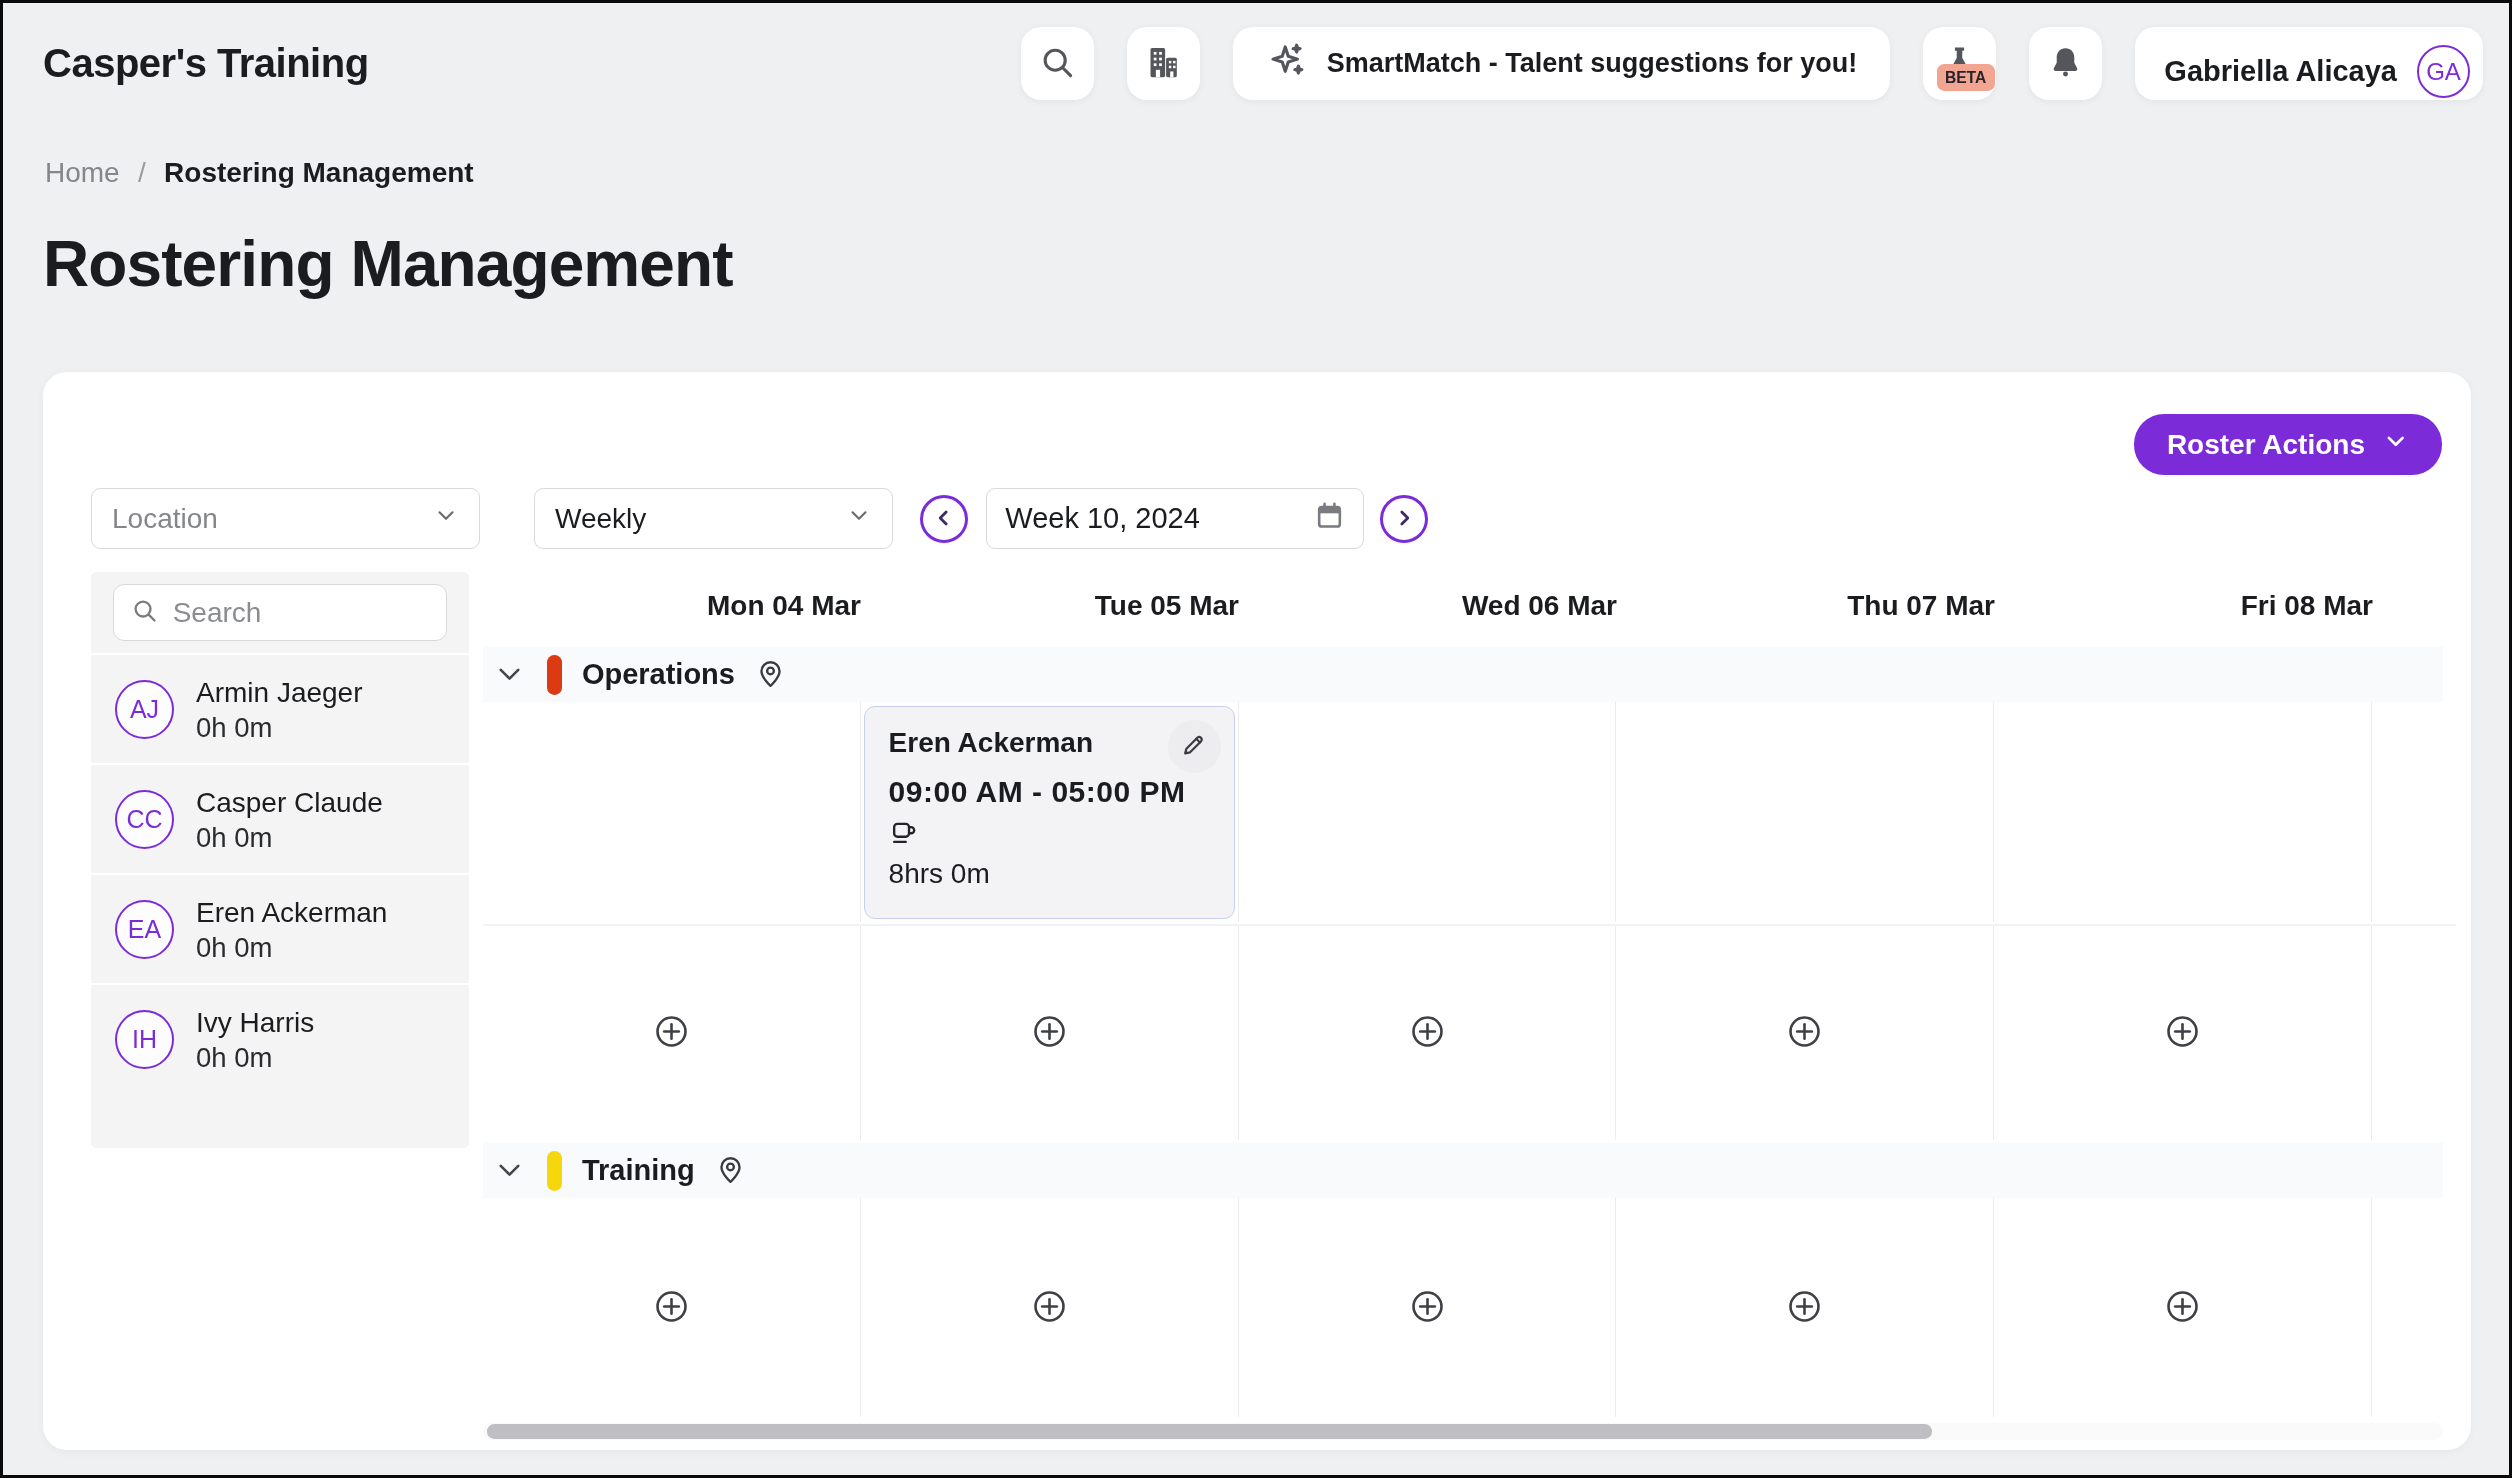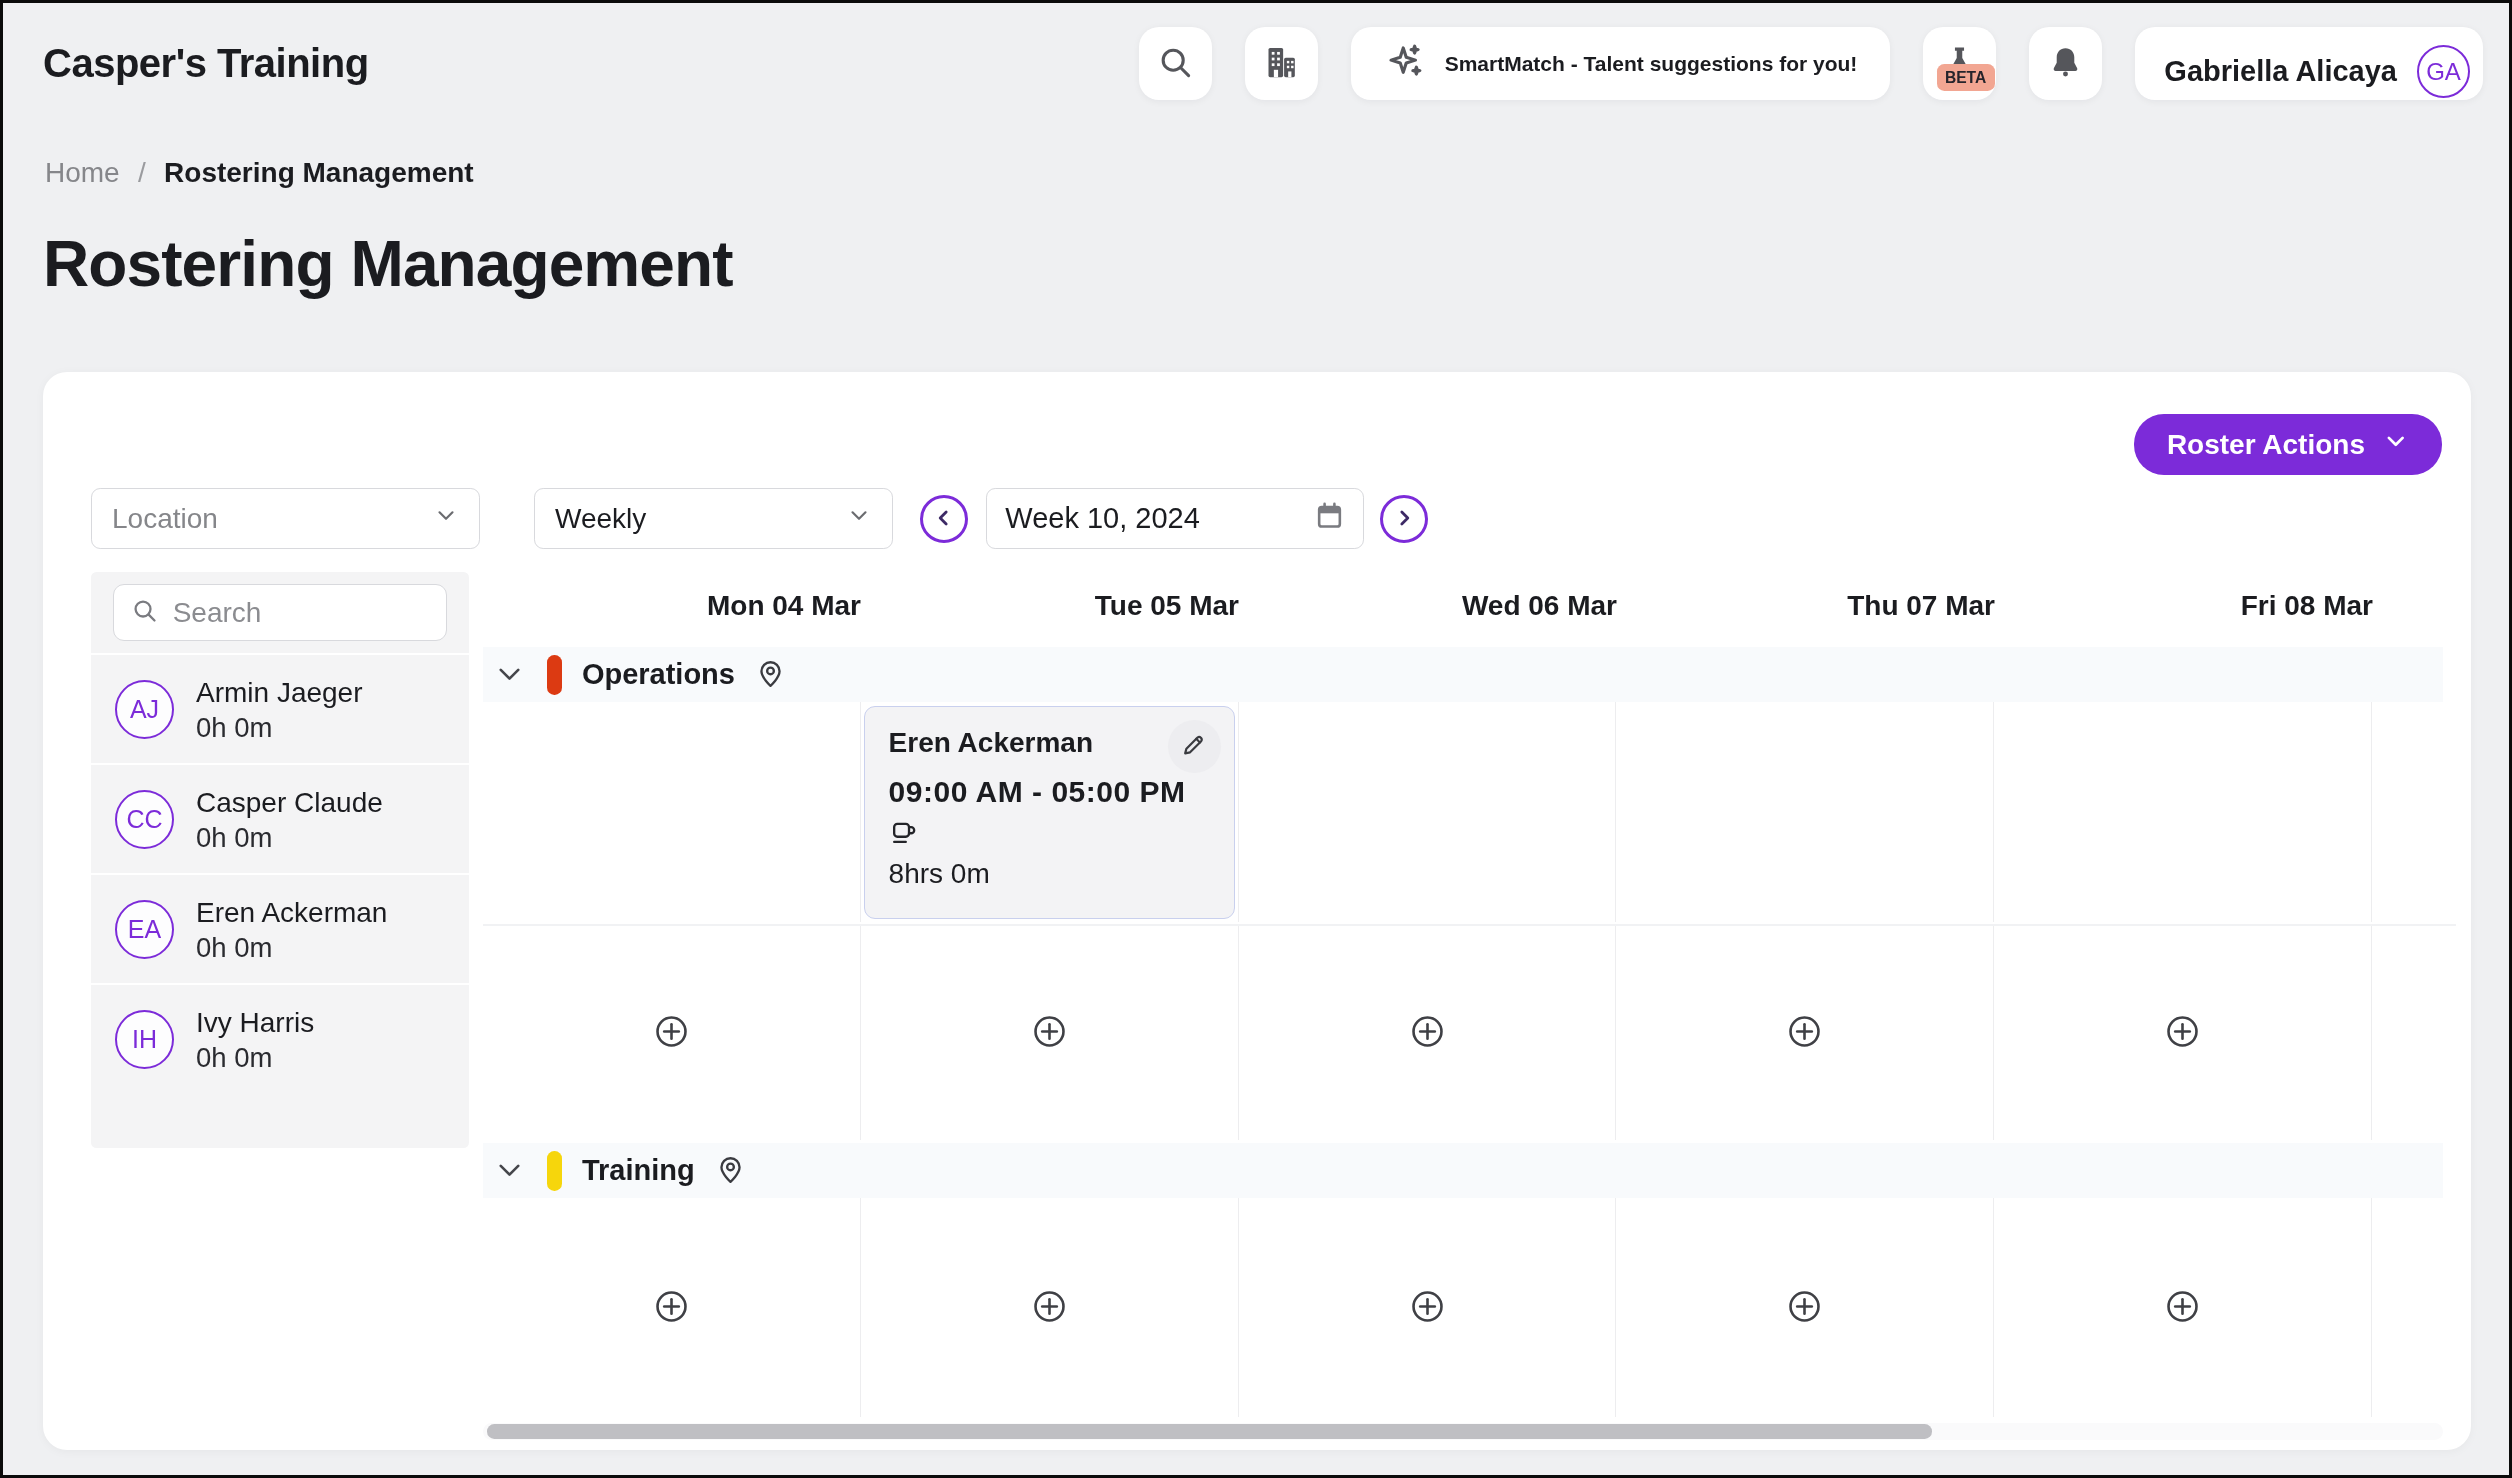--- a/index.html
+++ b/index.html
@@ -14,21 +14,21 @@
   *{margin:0;padding:0;box-sizing:border-box;}
   html,body{background:#fff;}
   body{font-family:"Liberation Sans", sans-serif;color:var(--ink);}
   .screen{position:relative;width:2512px;height:1478px;background:#EFF0F2;border:3.7px solid #0B0B0B;overflow:hidden;}
 
   
   .topbar{position:absolute;left:40px;right:26px;top:22px;height:77px;display:flex;align-items:center;justify-content:space-between;}
   .app-title{font-size:40px;font-weight:700;letter-spacing:-0.5px;}
   .actions{display:flex;align-items:center;gap:33px;}
   .icon-pill{position:relative;width:73px;height:73px;border-radius:20px;background:#fff;border:none;display:flex;align-items:center;justify-content:center;box-shadow:0 1.8px 7.3px rgba(20,20,30,0.05);cursor:pointer;color:#55565B;}
-  .smartmatch{height:73px;border-radius:20px;background:#fff;border:none;display:flex;align-items:center;gap:18.3px;padding:0 33px;font-size:21px;font-weight:700;color:var(--ink);box-shadow:0 1.8px 7.3px rgba(20,20,30,0.05);cursor:pointer;font-family:inherit;}
+  .smartmatch{height:73px;border-radius:20px;background:#fff;border:none;display:flex;align-items:center;gap:18.3px;padding:0 33px;font-size:27px;font-weight:700;color:var(--ink);box-shadow:0 1.8px 7.3px rgba(20,20,30,0.05);cursor:pointer;font-family:inherit;}
   .smartmatch svg{color:#55565B;}
   .beta-badge{position:absolute;right:1.8px;bottom:9.2px;background:var(--beta_bg);color:#26242B;font-size:15.6px;font-weight:700;padding:5.5px 8.3px;border-radius:7.3px;line-height:1;}
   .user-pill{height:73px;border-radius:20px;background:#fff;border:none;display:flex;align-items:center;gap:20px;padding:16px 13px 0 29px;font-size:29px;font-weight:700;color:var(--ink);box-shadow:0 1.8px 7.3px rgba(20,20,30,0.05);cursor:pointer;font-family:inherit;}
   .avatar{width:53px;height:53px;border-radius:50%;border:2.8px solid var(--accent);color:var(--accent);display:flex;align-items:center;justify-content:center;font-size:24px;font-weight:500;background:#fff;}
 
   
   .breadcrumb{position:absolute;left:42px;top:154px;font-size:28px;display:flex;gap:18.3px;align-items:center;}
   .crumb-home{color:var(--gray);cursor:pointer;}
   .crumb-sep{color:#9A9B9F;}
   .crumb-current{font-weight:700;color:var(--ink);}

